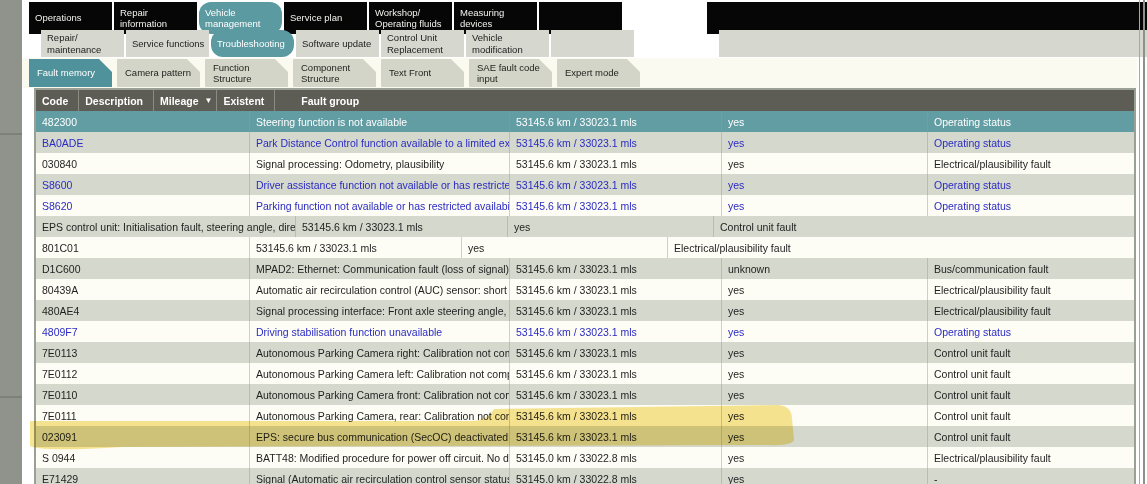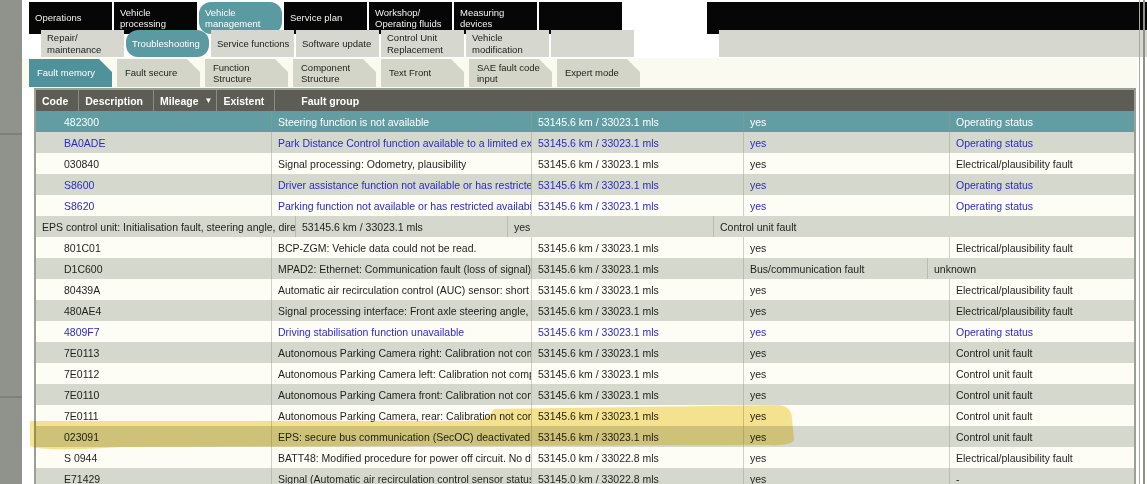--- a/index.html
+++ b/index.html
@@ -48,21 +48,21 @@
   
   .fault-table{
     position:absolute;left:34px;top:88px;width:1102px;
     border:2px solid #9aa094;background:#fdfcf5;
   }
   .trow{display:flex;height:21px;align-items:flex-end;}
   .tcell{
     height:21px;display:flex;align-items:center;padding:0 4px 0 6px;
     font-size:10.5px;white-space:nowrap;overflow:hidden;
   }
-  .c0{width:214px;flex:0 0 214px;margin-left:22px;}
+  .c0{width:214px;flex:0 0 214px;}
   .c1{width:260px;flex:0 0 260px;}
   .c2{width:212px;flex:0 0 212px;}
   .c3{width:206px;flex:0 0 206px;}
   .c4{width:206px;flex:1 1 auto;}
   .thead{background:#5d5d55;color:#ffffff;font-weight:bold;}
   .thead .tcell{border-right:1px solid #8a8d84;}
   .thead .tcell:last-child{border-right:none;margin-left:20px;}
   .sort-ind{margin-left:6px;font-size:8px;}
   .body-row{background:#fdfcf5;color:#1f1f1f;}
   .body-row.alt{background:#d4d8cd;}
@@ -83,21 +83,21 @@
     <div class="hline h1"></div>
     <div class="hline h2"></div>
   </div>
 
   <div class="menubar row1">
 
   <div class="menu-cell">
         <span>Operations</span>
       </div>
       <div class="menu-cell">
-        <span>Vehicle processing</span>
+        <span>Repair information</span>
       </div>
       <div class="menu-cell selected">
         <span>Vehicle management</span>
       </div>
       <div class="menu-cell">
         <span>Service plan</span>
       </div>
       <div class="menu-cell">
         <span>Workshop/ Operating fluids</span>
       </div>
@@ -110,25 +110,25 @@
     </div>
   <div class="menubar row1" style="left:auto;right:0;width:440px;top:2px;">
     <div class="menu-filler"></div>
   </div>
 
   <div class="menubar row2">
 
   <div class="menu-cell">
         <span>Repair/ maintenance</span>
       </div>
+      <div class="menu-cell">
+        <span>Service functions</span>
+      </div>
       <div class="menu-cell selected">
         <span>Troubleshooting</span>
-      </div>
-      <div class="menu-cell">
-        <span>Service functions</span>
       </div>
       <div class="menu-cell">
         <span>Software update</span>
       </div>
       <div class="menu-cell">
         <span>Control Unit Replacement</span>
       </div>
       <div class="menu-cell">
         <span>Vehicle modification</span>
       </div>
@@ -139,21 +139,21 @@
   <div class="menubar row2" style="left:auto;right:0;width:440px;top:30px;">
     <div class="menu-filler"></div>
   </div>
 
   <div class="tabrow">
 
   <div class="tab selected">
         <span>Fault memory</span>
       </div>
       <div class="tab">
-        <span>Fault secure</span>
+        <span>Camera pattern</span>
       </div>
       <div class="tab">
         <span>Function Structure</span>
       </div>
       <div class="tab">
         <span>Component Structure</span>
       </div>
       <div class="tab">
         <span>Text Front</span>
       </div>
@@ -227,31 +227,30 @@
           <div class="tcell c4">Operating status</div>
         </div>
         <div class="trow body-row alt">
           <div class="tcell c1">EPS control unit: Initialisation fault, steering angle, directional stability r</div>
           <div class="tcell c2">53145.6 km / 33023.1 mls</div>
           <div class="tcell c3">yes</div>
           <div class="tcell c4">Control unit fault</div>
         </div>
         <div class="trow body-row">
           <div class="tcell c0">801C01</div>
-          <div class="tcell c1">BCP-ZGM: Vehicle data could not be read.</div>
           <div class="tcell c2">53145.6 km / 33023.1 mls</div>
           <div class="tcell c3">yes</div>
           <div class="tcell c4">Electrical/plausibility fault</div>
         </div>
         <div class="trow body-row alt">
           <div class="tcell c0">D1C600</div>
           <div class="tcell c1">MPAD2: Ethernet: Communication fault (loss of signal)</div>
           <div class="tcell c2">53145.6 km / 33023.1 mls</div>
+          <div class="tcell c3">unknown</div>
           <div class="tcell c4">Bus/communication fault</div>
-          <div class="tcell c3">unknown</div>
         </div>
         <div class="trow body-row">
           <div class="tcell c0">80439A</div>
           <div class="tcell c1">Automatic air recirculation control (AUC) sensor: short circuit, interrupt</div>
           <div class="tcell c2">53145.6 km / 33023.1 mls</div>
           <div class="tcell c3">yes</div>
           <div class="tcell c4">Electrical/plausibility fault</div>
         </div>
         <div class="trow body-row alt">
           <div class="tcell c0">480AE4</div>

